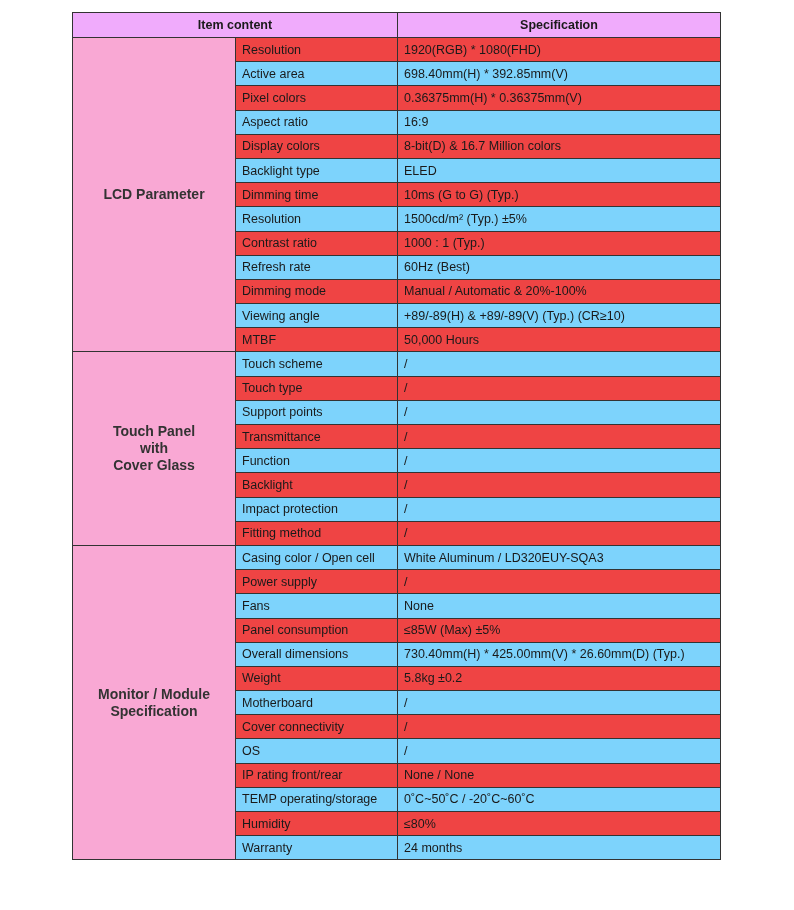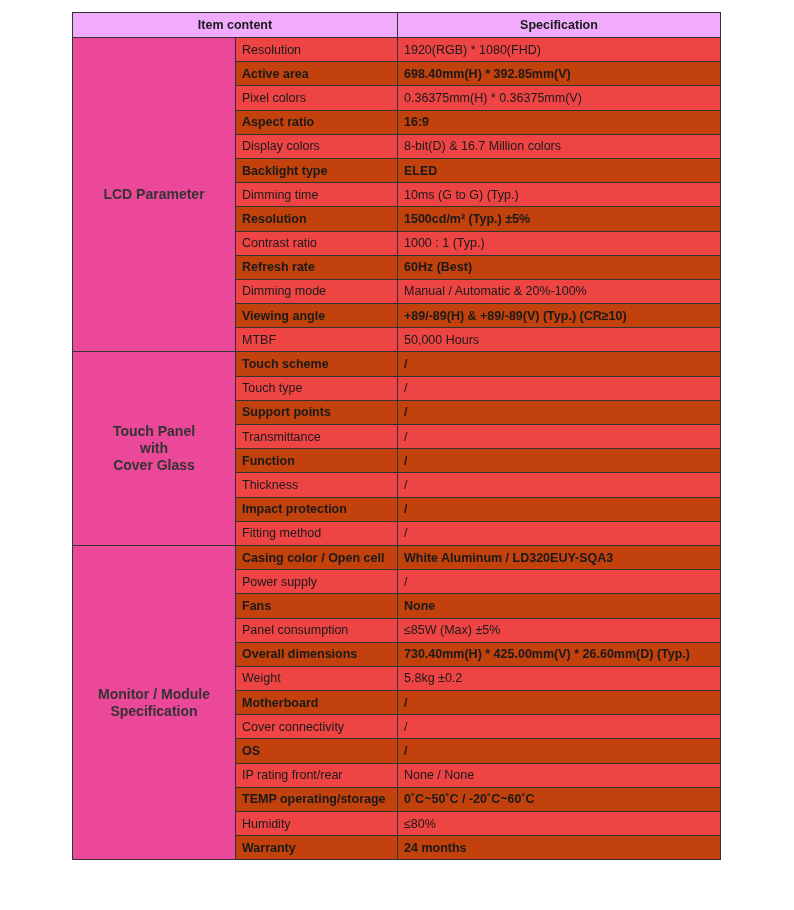--- a/index.html
+++ b/index.html
@@ -17,31 +17,31 @@
     box-sizing: border-box;
     white-space: nowrap;
   }
   table.spec th {
     background: #f0abfc;
     font-weight: bold;
     text-align: center;
     height: 25px;
   }
   td.group {
-    background: #ec4899;
+    background: #f9a8d4;
     text-align: center;
     font-weight: bold;
     font-size: 14px;
     color: #333;
     white-space: normal;
     line-height: 17px;
     width: 163px;
   }
   td.item { width: 162px; }
-  tr.shade td.item, tr.shade td.val { background: #c2410c; font-weight: bold; }
+  tr.shade td.item, tr.shade td.val { background: #7dd3fc; }
   tr.plain td.item, tr.plain td.val { background: #ef4444; }
 </style>
 </head>
 <body>
 
 <table class="spec">
   <thead>
     <tr>
       <th colspan="2">Item content</th>
       <th>Specification</th>
@@ -122,21 +122,21 @@
       </tr>
     <tr class="plain">
         <td class="item">Transmittance</td>
         <td class="val">/</td>
       </tr>
     <tr class="shade">
         <td class="item">Function</td>
         <td class="val">/</td>
       </tr>
     <tr class="plain">
-        <td class="item">Thickness</td>
+        <td class="item">Backlight</td>
         <td class="val">/</td>
       </tr>
     <tr class="shade">
         <td class="item">Impact protection</td>
         <td class="val">/</td>
       </tr>
     <tr class="plain">
         <td class="item">Fitting method</td>
         <td class="val">/</td>
       </tr>

